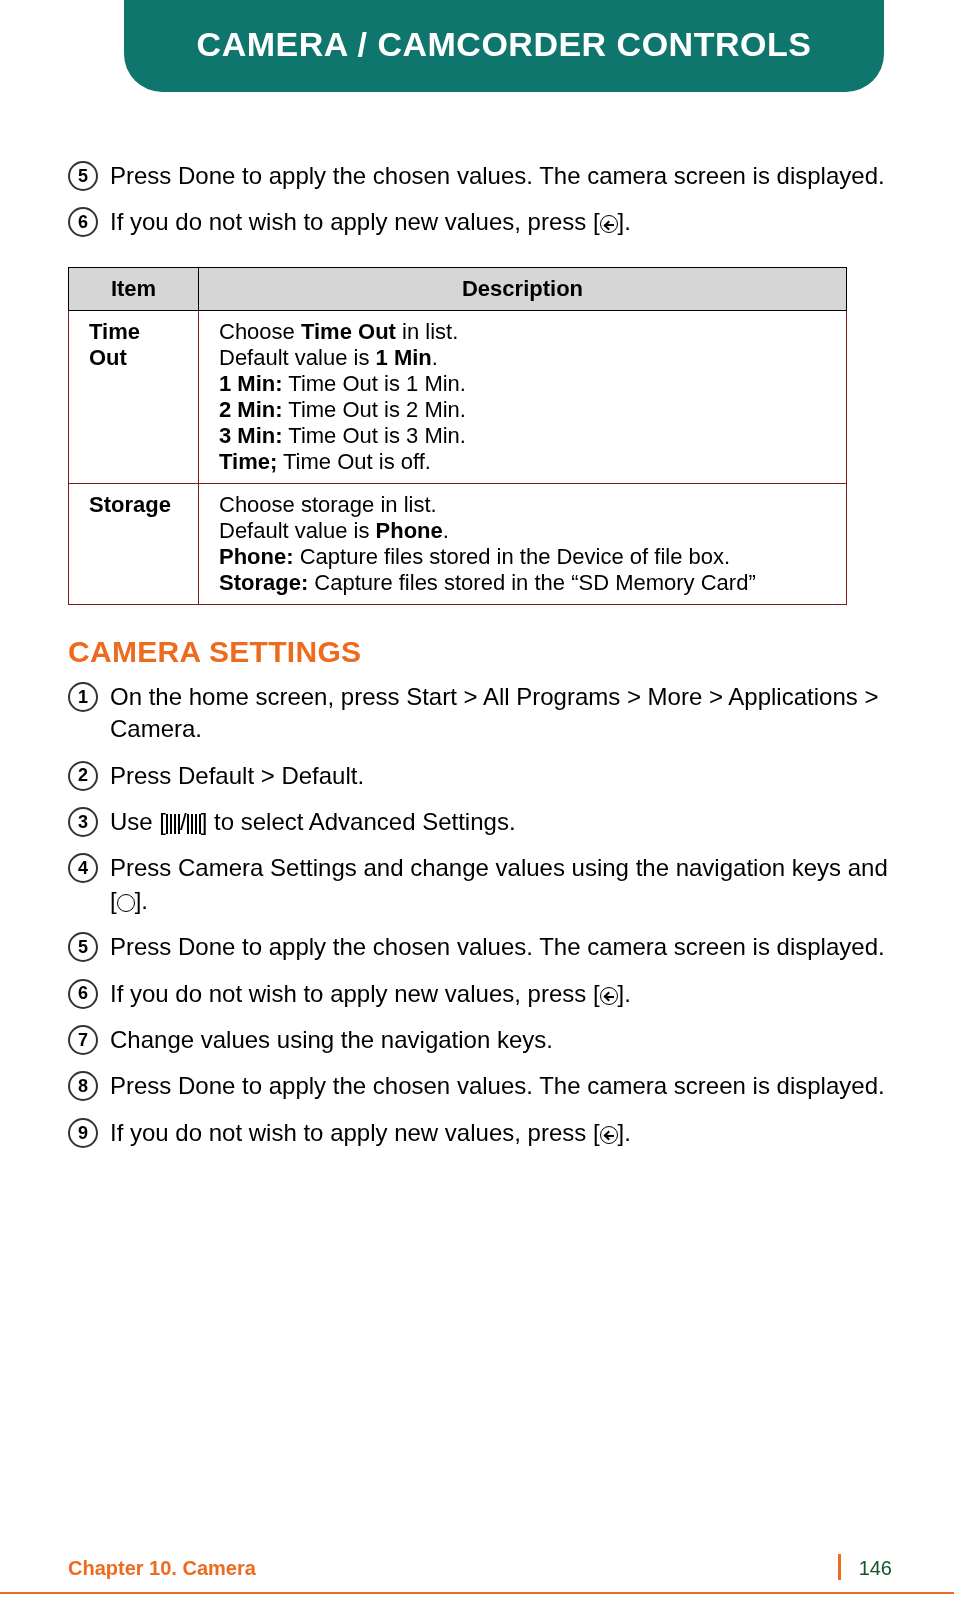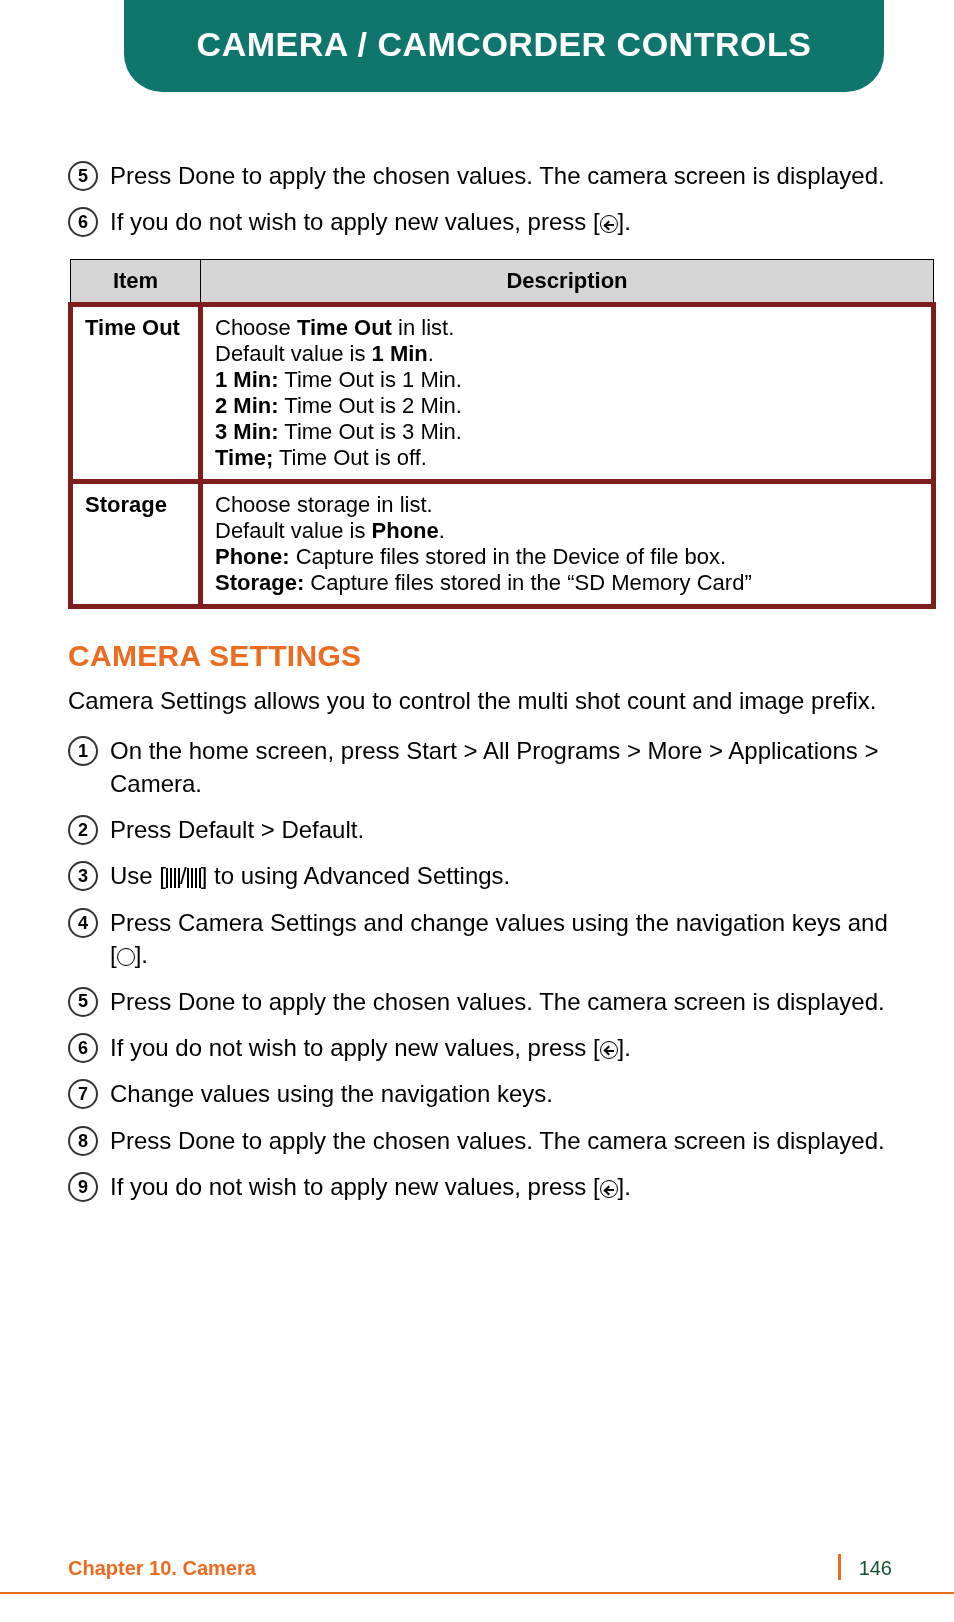--- a/index.html
+++ b/index.html
@@ -90,35 +90,35 @@
   }
   .inline-icon.scroll {
     border-radius: 0;
     border: none;
     width: 14px;
     height: 20px;
     background: repeating-linear-gradient(90deg,#000 0,#000 2px,transparent 2px,transparent 4px);
     vertical-align: -4px;
   }
   table.settings {
-    width: 868px;
+    width: 779px;
     border-collapse: collapse;
-    margin-top: 20px;
+    margin-top: 28px;
     margin-bottom: 30px;
     font-size: 22px;
   }
   table.settings th {
     background: #d6d6d6;
     border: 1px solid #000;
     padding: 8px 10px;
     font-weight: bold;
   }
   table.settings td {
-    border: 5px solid #7f1d1d;
-    padding: 8px 12px;
+    border: 1px solid #7f1d1d;
+    padding: 8px 20px;
     vertical-align: top;
   }
   table.settings td:first-child {
     width: 130px;
     font-weight: bold;
   }
   .section-heading {
     color: #ec6b1f;
     font-size: 30px;
     font-weight: bold;
@@ -195,34 +195,33 @@
           <td><span>Choose </span><b>Time Out</b><span> in list.</span><br><span>Default value is </span><b>1 Min</b><span>.</span><br><b>1 Min:</b><span> Time Out is 1 Min.</span><br><b>2 Min:</b><span> Time Out is 2 Min.</span><br><b>3 Min:</b><span> Time Out is 3 Min.</span><br><b>Time;</b><span> Time Out is off.</span></td>
         </tr>
         <tr>
           <td>Storage</td>
           <td><span>Choose storage in list.</span><br><span>Default value is </span><b>Phone</b><span>.</span><br><b>Phone:</b><span> Capture files stored in the Device of file box.</span><br><b>Storage:</b><span> Capture files stored in the “SD Memory Card”</span></td>
         </tr>
       </tbody>
   </table>
 
   <div class="section-heading">CAMERA SETTINGS</div>
-  <div class="section-intro">Camera Settings allows you to control the multi shot count and image prefix.</div>
 
   <div id="section-steps">
       <div class="step-item">
         <div class="step-circle">1</div>
         <div class="step-text"><span>On the home screen, press </span><b>Start</b><span> &gt; </span><b>All Programs</b><span> &gt; </span><b>More</b><span> &gt; </span><b>Applications</b><span> &gt; </span><b>Camera</b><span>.</span></div>
       </div>
       <div class="step-item">
         <div class="step-circle">2</div>
         <div class="step-text"><span>Press </span><b>Default</b><span> &gt; </span><b>Default</b><span>.</span></div>
       </div>
       <div class="step-item">
         <div class="step-circle">3</div>
-        <div class="step-text"><span>Use </span><b>[</b><span class="inline-icon scroll"></span><b>/</b><span class="inline-icon scroll"></span><b>]</b><span> to using </span><b>Advanced Settings.</b></div>
+        <div class="step-text"><span>Use </span><b>[</b><span class="inline-icon scroll"></span><b>/</b><span class="inline-icon scroll"></span><b>]</b><span> to select </span><b>Advanced Settings.</b></div>
       </div>
       <div class="step-item">
         <div class="step-circle">4</div>
         <div class="step-text"><span>Press </span><b>Camera Settings</b><span> and change values using the navigation keys and </span><b>[</b><span class="inline-icon "></span><b>]</b><span>.</span></div>
       </div>
       <div class="step-item">
         <div class="step-circle">5</div>
         <div class="step-text"><span>Press </span><b>Done</b><span> to apply the chosen values. The camera screen is displayed.</span></div>
       </div>
       <div class="step-item">

